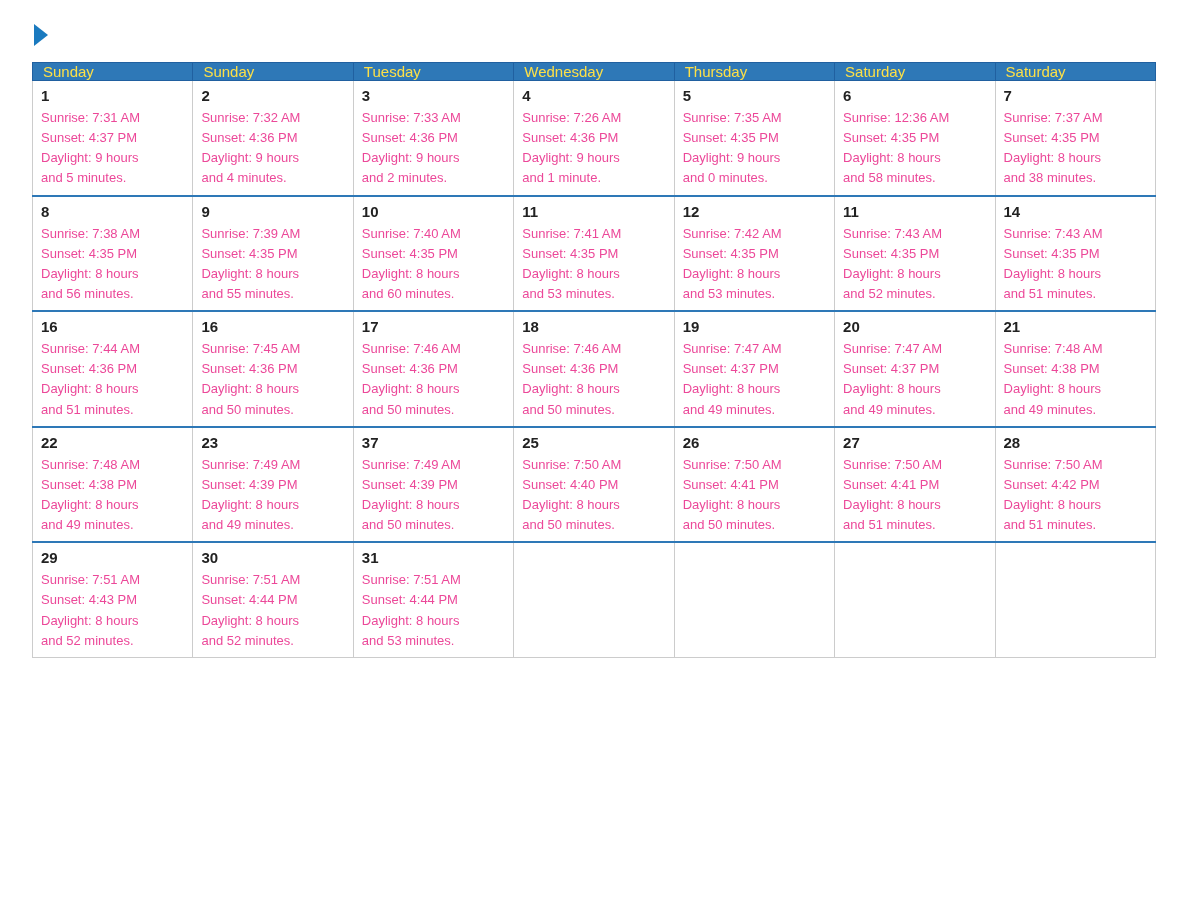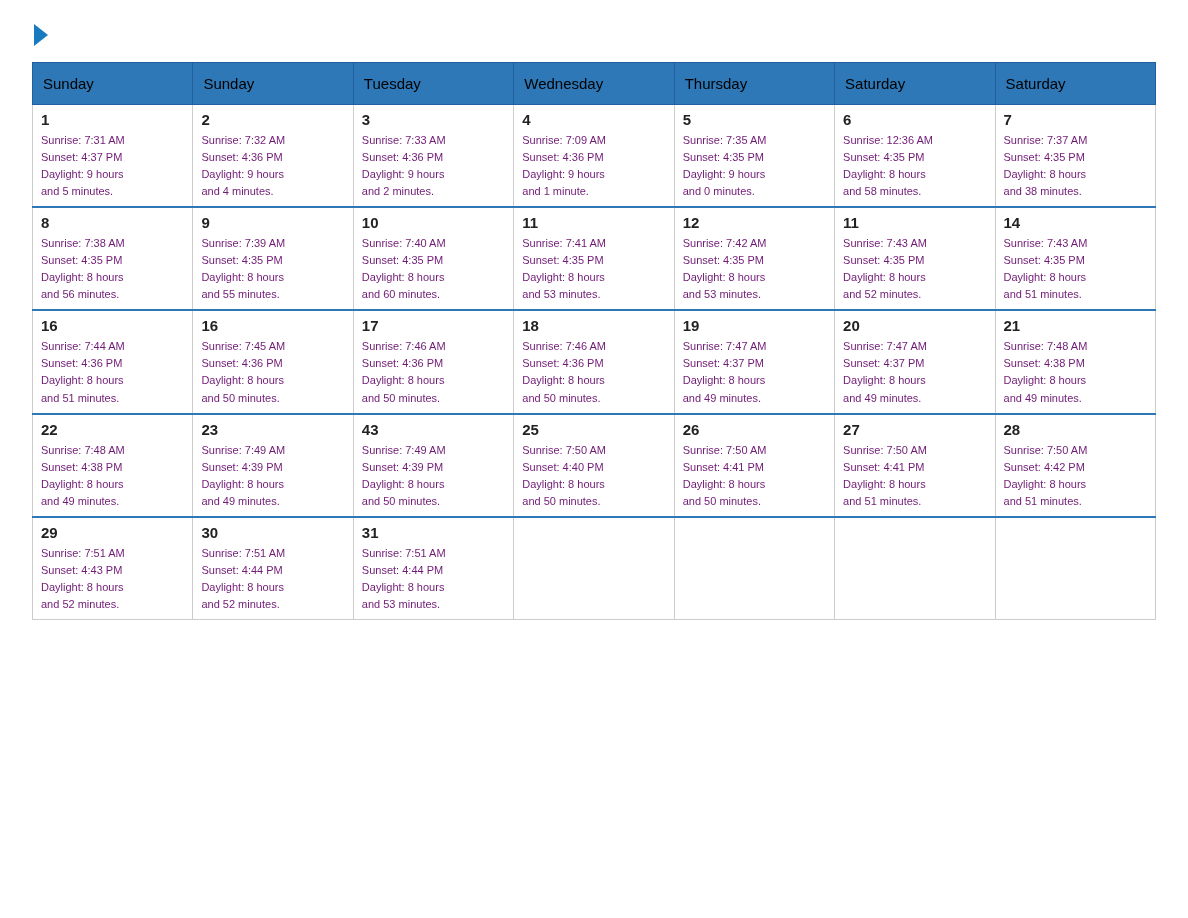--- a/index.html
+++ b/index.html
@@ -62,24 +62,24 @@
       color: #444;
       margin-top: 4px;
     }
     .calendar {
       width: 100%;
       border-collapse: collapse;
       border: 1px solid #aaa;
     }
     .calendar th {
       background-color: #2e78b7;
-      color: #000000;
+      color: #fde047;
       font-size: 15px;
       font-weight: normal;
-      padding: 12px 10px;
+      padding: 0 10px;
       text-align: left;
       border: 1px solid #2060a0;
     }
     .calendar td {
       vertical-align: top;
       border: 1px solid #ccc;
       padding: 6px 8px;
       font-size: 13px;
       color: #222;
       min-width: 140px;
@@ -88,23 +88,23 @@
     .calendar tr td {
       background: #fff;
     }
     .day-number {
       font-size: 15px;
       font-weight: bold;
       margin-bottom: 4px;
       display: block;
     }
     .day-info {
-      font-size: 11px;
+      font-size: 13px;
       line-height: 1.55;
-      color: #701a75;
+      color: #ec4899;
     }
     .empty-cell {
       background: #fff;
     }
     .row-divider td {
       border-top: 2px solid #2e78b7;
     }
   </style>
 </head>
 <body>
@@ -146,21 +146,21 @@
         <td>
           <span class="day-number">2</span>
           <div class="day-info"><span>Sunrise: 7:32 AM</span><br><span>Sunset: 4:36 PM</span><br><span>Daylight: 9 hours</span><br><span>and 4 minutes.</span></div>
         </td>
         <td>
           <span class="day-number">3</span>
           <div class="day-info"><span>Sunrise: 7:33 AM</span><br><span>Sunset: 4:36 PM</span><br><span>Daylight: 9 hours</span><br><span>and 2 minutes.</span></div>
         </td>
         <td>
           <span class="day-number">4</span>
-          <div class="day-info"><span>Sunrise: 7:09 AM</span><br><span>Sunset: 4:36 PM</span><br><span>Daylight: 9 hours</span><br><span>and 1 minute.</span></div>
+          <div class="day-info"><span>Sunrise: 7:26 AM</span><br><span>Sunset: 4:36 PM</span><br><span>Daylight: 9 hours</span><br><span>and 1 minute.</span></div>
         </td>
         <td>
           <span class="day-number">5</span>
           <div class="day-info"><span>Sunrise: 7:35 AM</span><br><span>Sunset: 4:35 PM</span><br><span>Daylight: 9 hours</span><br><span>and 0 minutes.</span></div>
         </td>
         <td>
           <span class="day-number">6</span>
           <div class="day-info"><span>Sunrise: 12:36 AM</span><br><span>Sunset: 4:35 PM</span><br><span>Daylight: 8 hours</span><br><span>and 58 minutes.</span></div>
         </td>
         <td>
@@ -231,21 +231,21 @@
       <tr class="row-divider">
         <td>
           <span class="day-number">22</span>
           <div class="day-info"><span>Sunrise: 7:48 AM</span><br><span>Sunset: 4:38 PM</span><br><span>Daylight: 8 hours</span><br><span>and 49 minutes.</span></div>
         </td>
         <td>
           <span class="day-number">23</span>
           <div class="day-info"><span>Sunrise: 7:49 AM</span><br><span>Sunset: 4:39 PM</span><br><span>Daylight: 8 hours</span><br><span>and 49 minutes.</span></div>
         </td>
         <td>
-          <span class="day-number">43</span>
+          <span class="day-number">37</span>
           <div class="day-info"><span>Sunrise: 7:49 AM</span><br><span>Sunset: 4:39 PM</span><br><span>Daylight: 8 hours</span><br><span>and 50 minutes.</span></div>
         </td>
         <td>
           <span class="day-number">25</span>
           <div class="day-info"><span>Sunrise: 7:50 AM</span><br><span>Sunset: 4:40 PM</span><br><span>Daylight: 8 hours</span><br><span>and 50 minutes.</span></div>
         </td>
         <td>
           <span class="day-number">26</span>
           <div class="day-info"><span>Sunrise: 7:50 AM</span><br><span>Sunset: 4:41 PM</span><br><span>Daylight: 8 hours</span><br><span>and 50 minutes.</span></div>
         </td>

